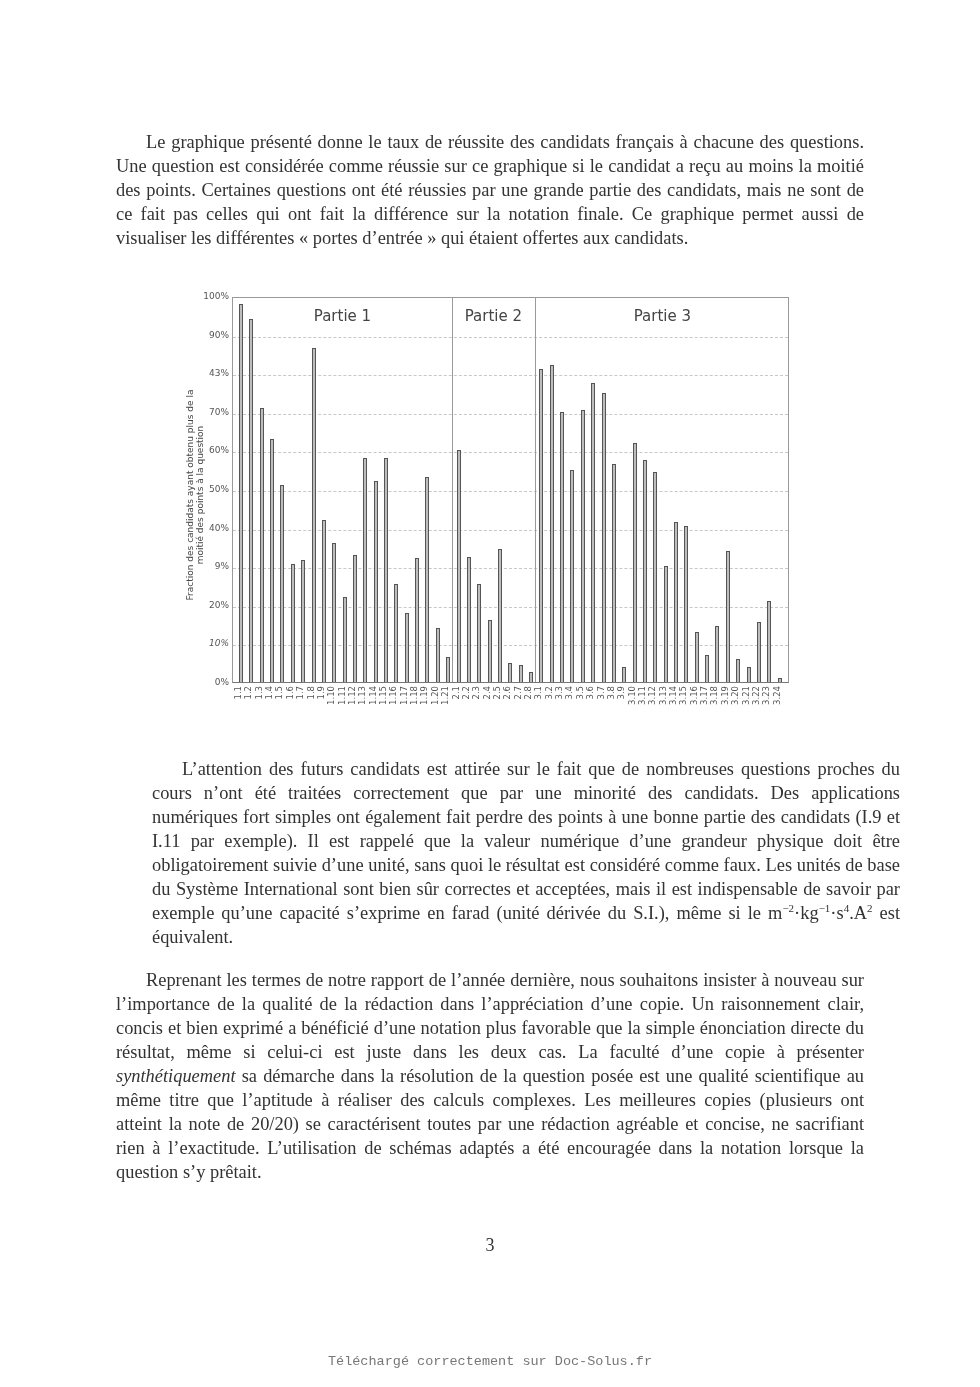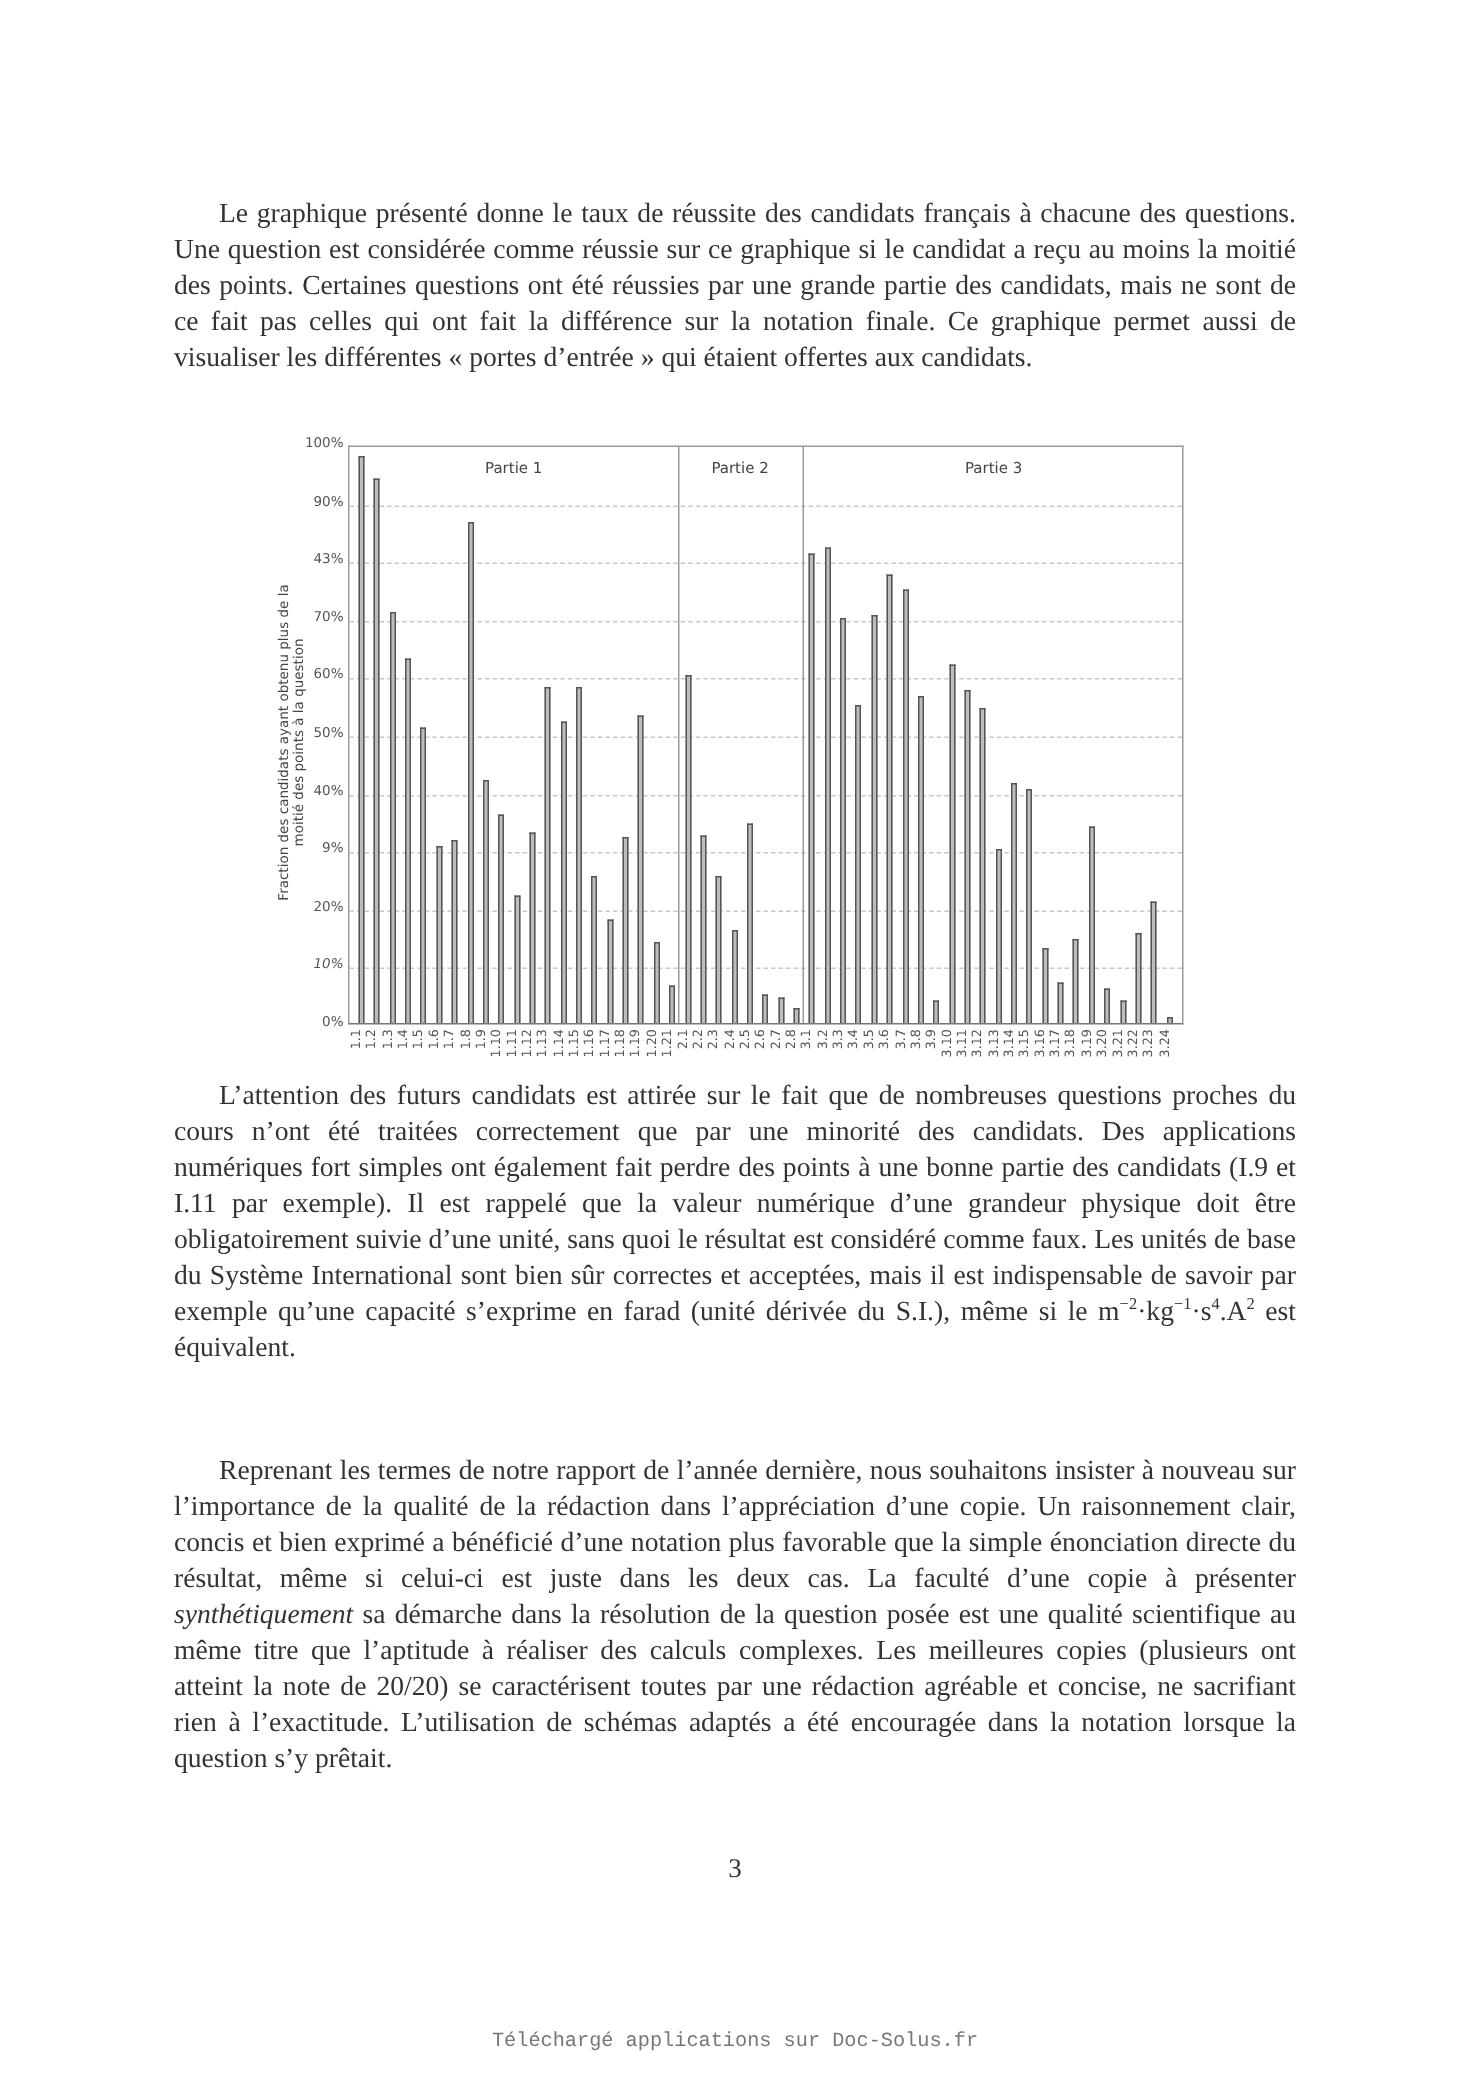--- a/index.html
+++ b/index.html
@@ -1,32 +1,32 @@
 <!DOCTYPE html>
 <html><head>
 <meta charset="utf-8">
 <style>
   html, body { margin:0; padding:0; background:#ffffff; }
   body { width:980px; height:1387px; position:relative; overflow:hidden; font-family:"DejaVu Serif", "Liberation Serif", serif; color:#2a2a2a; }
   .para { position:absolute; left:116px; width:748px; font-family:"Liberation Serif", "DejaVu Serif", serif; font-size:18.4px; line-height:24px; text-align:justify; text-indent:30px; margin:0; color:#333; }
   .para em { font-style:italic; }
   sup { font-size:11px; line-height:0; }
   #p1 { top:130px; }
-  #p2 { top:718px; }
+  #p2 { top:757px;margin-left:36px; }
   #p3 { top:968px; }
   .pagenum { position:absolute; top:1235px; left:0; width:980px; text-align:center; font-family:"Liberation Serif", serif; font-size:18px; color:#333; }
   .footer { position:absolute; top:1354px; left:0; width:980px; text-align:center; font-family:"Liberation Mono","DejaVu Sans Mono", monospace; font-size:13.5px; color:#777; }
 
   
   .chart { position:absolute; left:180px; top:285px; width:620px; height:440px; font-family:"DejaVu Sans","Liberation Sans", sans-serif; color:#555; }
   .plot { position:absolute; left:52px; top:12px; width:557px; height:386px; border:1px solid #9a9a9a; border-bottom:1px solid #777; box-sizing:border-box; }
   .grid { position:absolute; left:0; right:0; height:0; border-top:1px dashed #c8c8c8; }
   .ytick { position:absolute; left:0; width:49px; text-align:right; font-size:9px; transform:translateY(-6px); }
   .sep { position:absolute; top:0; bottom:0; width:0; border-left:1px solid #9a9a9a; }
-  .part-label { position:absolute; top:9px; font-size:10px; color:#444; text-align:center; }
+  .part-label { position:absolute; top:9px; font-size:15px; color:#444; text-align:center; }
   .bar { position:absolute; bottom:0; width:4px; background:#bdbdbd; border:1px solid #555; border-bottom:none; box-sizing:border-box; }
   .xtick { position:absolute; top:401px; font-size:8.5px; white-space:nowrap; transform-origin:0 0; transform:rotate(-90deg); color:#555; }
   .xlabel { position:absolute; left:52px; width:557px; top:424px; text-align:center; font-size:9.5px; color:#444; }
   .ylabel { position:absolute; left:-95px; top:200px; width:220px; font-size:9px; line-height:10px; text-align:center; transform:rotate(-90deg); color:#444; }
 </style>
 </head>
 <body>
 
 <p class="para" id="p1">Le graphique présenté donne le taux de réussite des candidats français à chacune des questions. Une question est considérée comme réussie sur ce graphique si le candidat a reçu au moins la moitié des points. Certaines questions ont été réussies par une grande partie des candidats, mais ne sont de ce fait pas celles qui ont fait la différence sur la notation finale. Ce graphique permet aussi de visualiser les différentes « portes d’entrée » qui étaient offertes aux candidats.</p>
 
@@ -169,13 +169,13 @@
       <div class="xtick" style="left: 581.283px; top: 425px; width: 24px; text-align: right;">3.23</div>
       <div class="xtick" style="left: 591.642px; top: 425px; width: 24px; text-align: right;">3.24</div>
     </div>
 </div>
 
 <p class="para" id="p2"><span>L’attention des futurs candidats est attirée sur le fait que de nombreuses questions proches du cours n’ont été traitées correctement que par une minorité des candidats. Des applications numériques fort simples ont également fait perdre des points à une bonne partie des candidats (I.9 et I.11 par exemple). Il est rappelé que la valeur numérique d’une grandeur physique doit être obligatoirement suivie d’une unité, sans quoi le résultat est considéré comme faux. Les unités de base du Système International sont bien sûr correctes et acceptées, mais il est indispensable de savoir par exemple qu’une capacité s’exprime en farad (unité dérivée du S.I.), même si le m</span><sup>−2</sup><span>·kg</span><sup>−1</sup><span>·s</span><sup>4</sup><span>.A</span><sup>2</sup><span> est équivalent.</span></p>
 
 <p class="para" id="p3"><span>Reprenant les termes de notre rapport de l’année dernière, nous souhaitons insister à nouveau sur l’importance de la qualité de la rédaction dans l’appréciation d’une copie. Un raisonnement clair, concis et bien exprimé a bénéficié d’une notation plus favorable que la simple énonciation directe du résultat, même si celui-ci est juste dans les deux cas. La faculté d’une copie à présenter </span><em>synthétiquement</em><span> sa démarche dans la résolution de la question posée est une qualité scientifique au même titre que l’aptitude à réaliser des calculs complexes. Les meilleures copies (plusieurs ont atteint la note de 20/20) se caractérisent toutes par une rédaction agréable et concise, ne sacrifiant rien à l’exactitude. L’utilisation de schémas adaptés a été encouragée dans la notation lorsque la question s’y prêtait.</span></p>
 
 <div class="pagenum">3</div>
-<div class="footer">Téléchargé applications sur Doc-Solus.fr</div>
+<div class="footer">Téléchargé correctement sur Doc-Solus.fr</div>
 
 </body></html>

